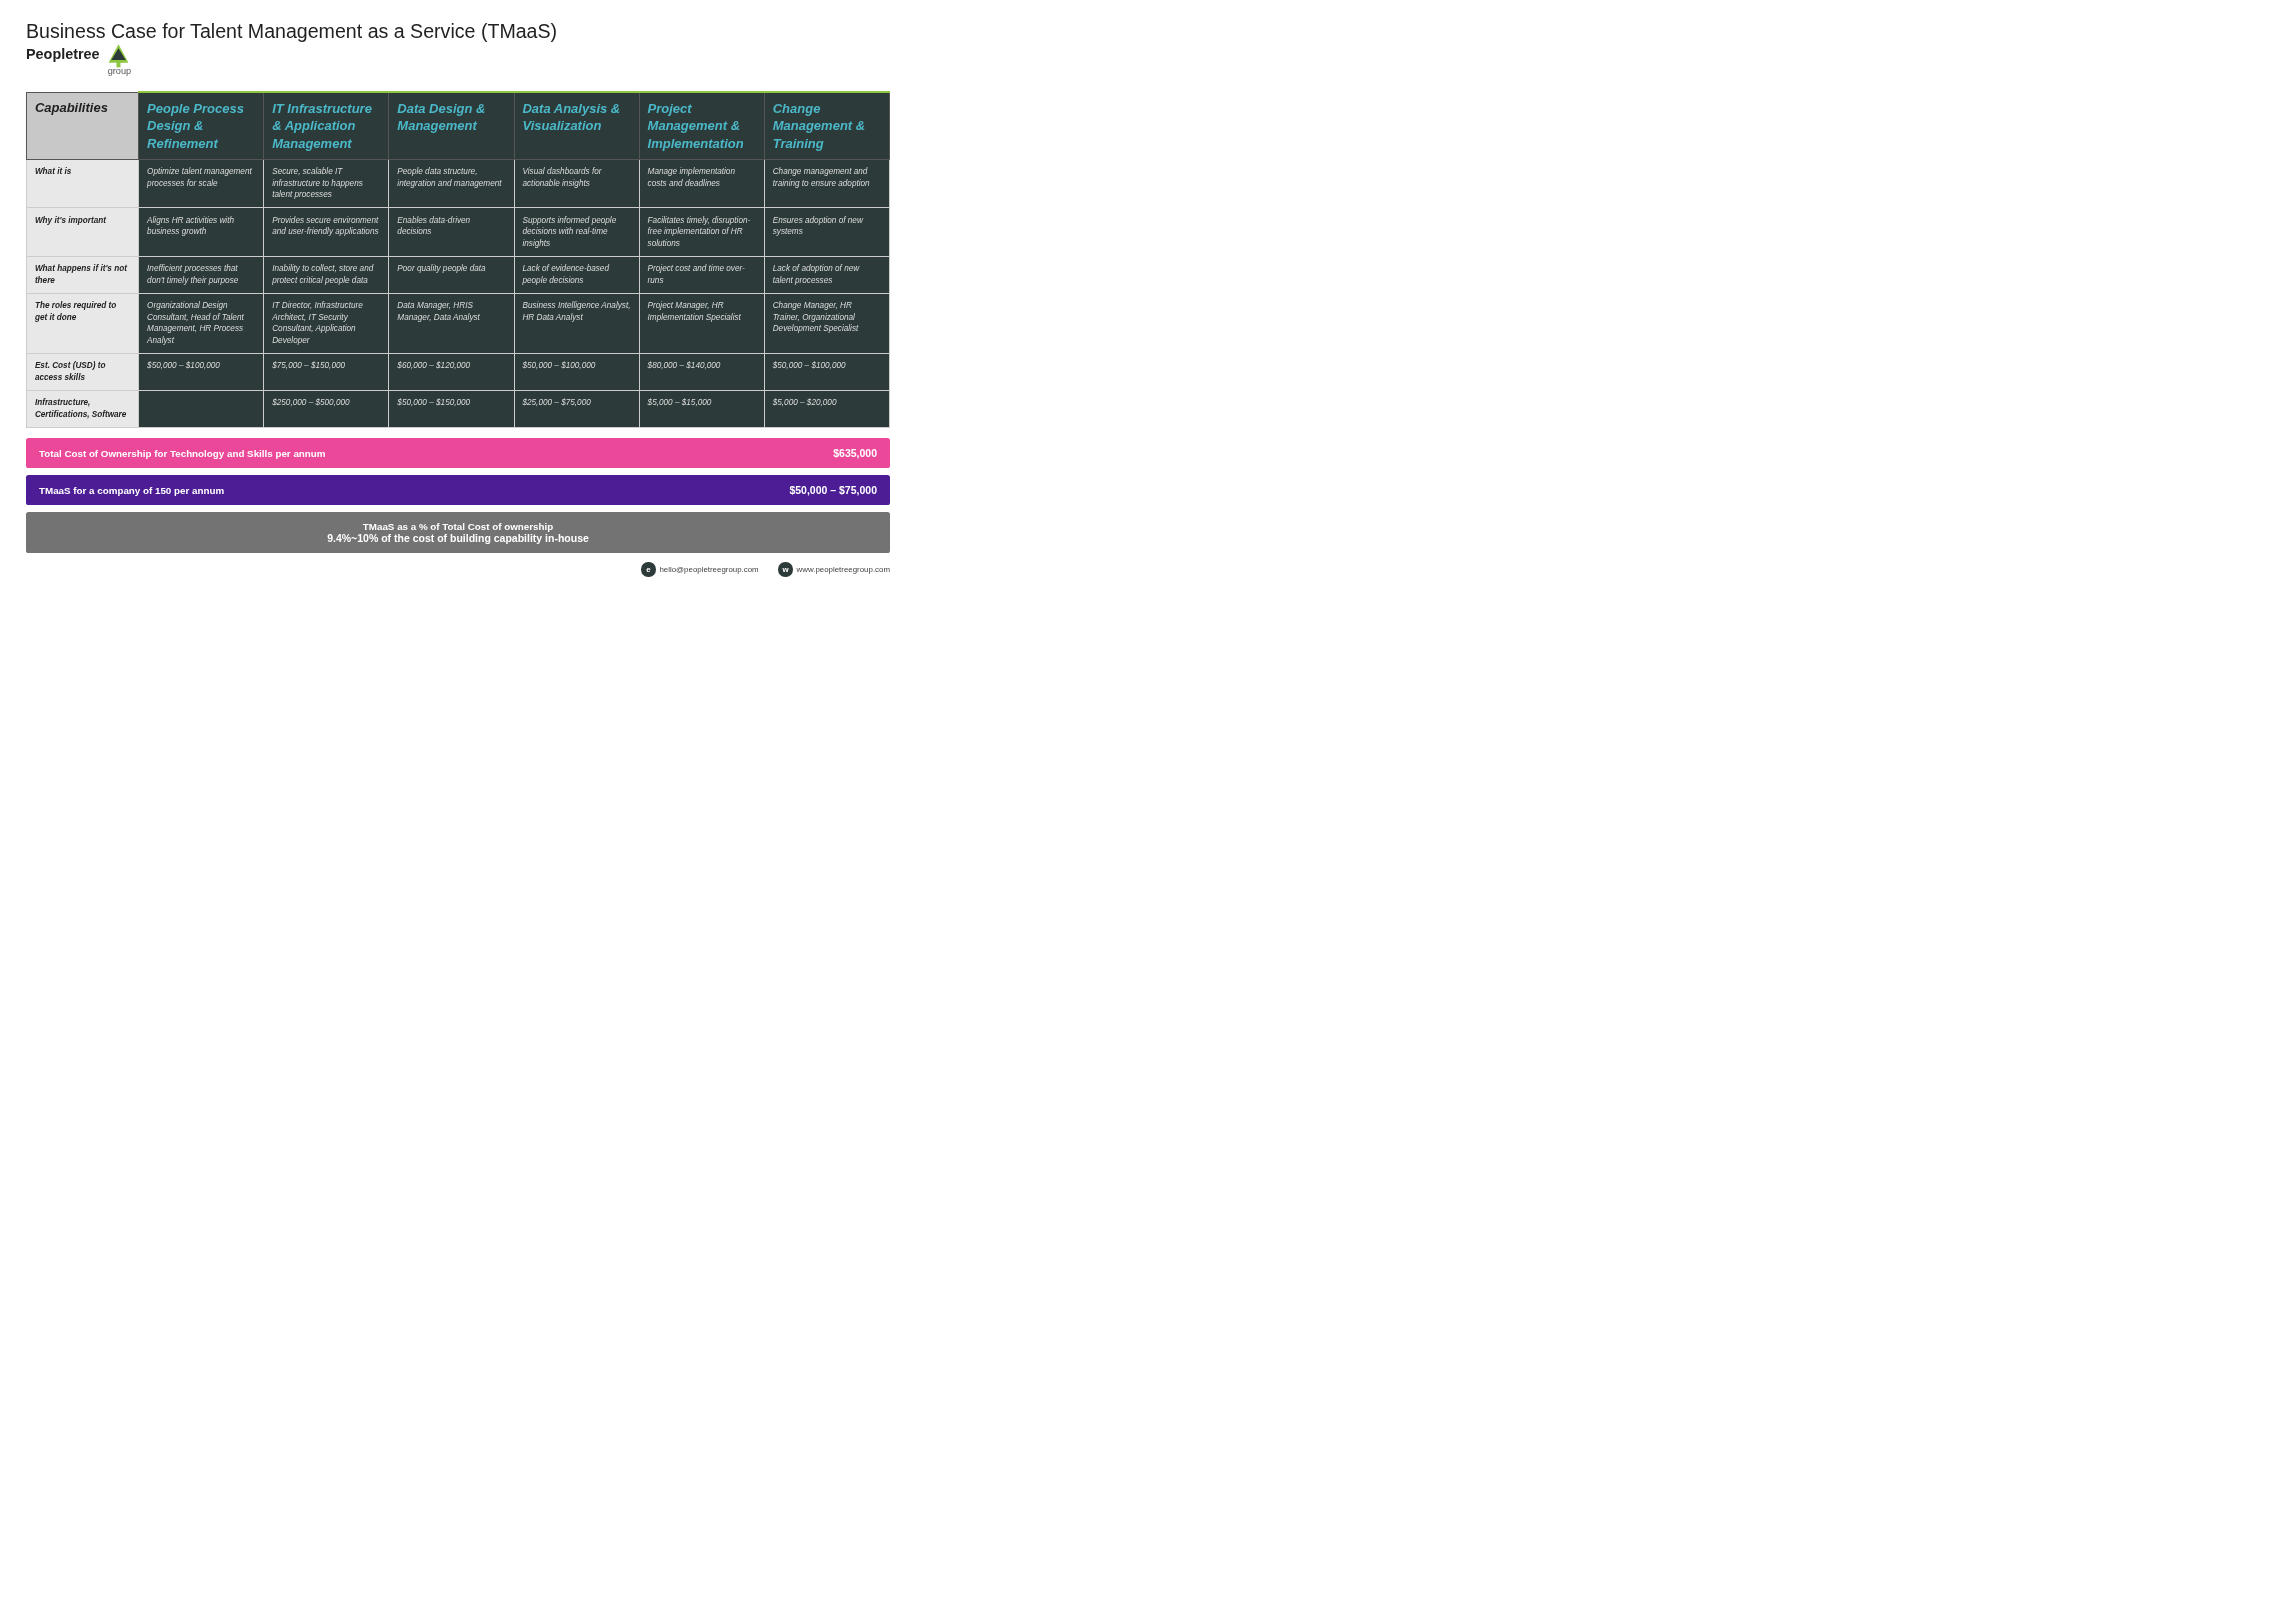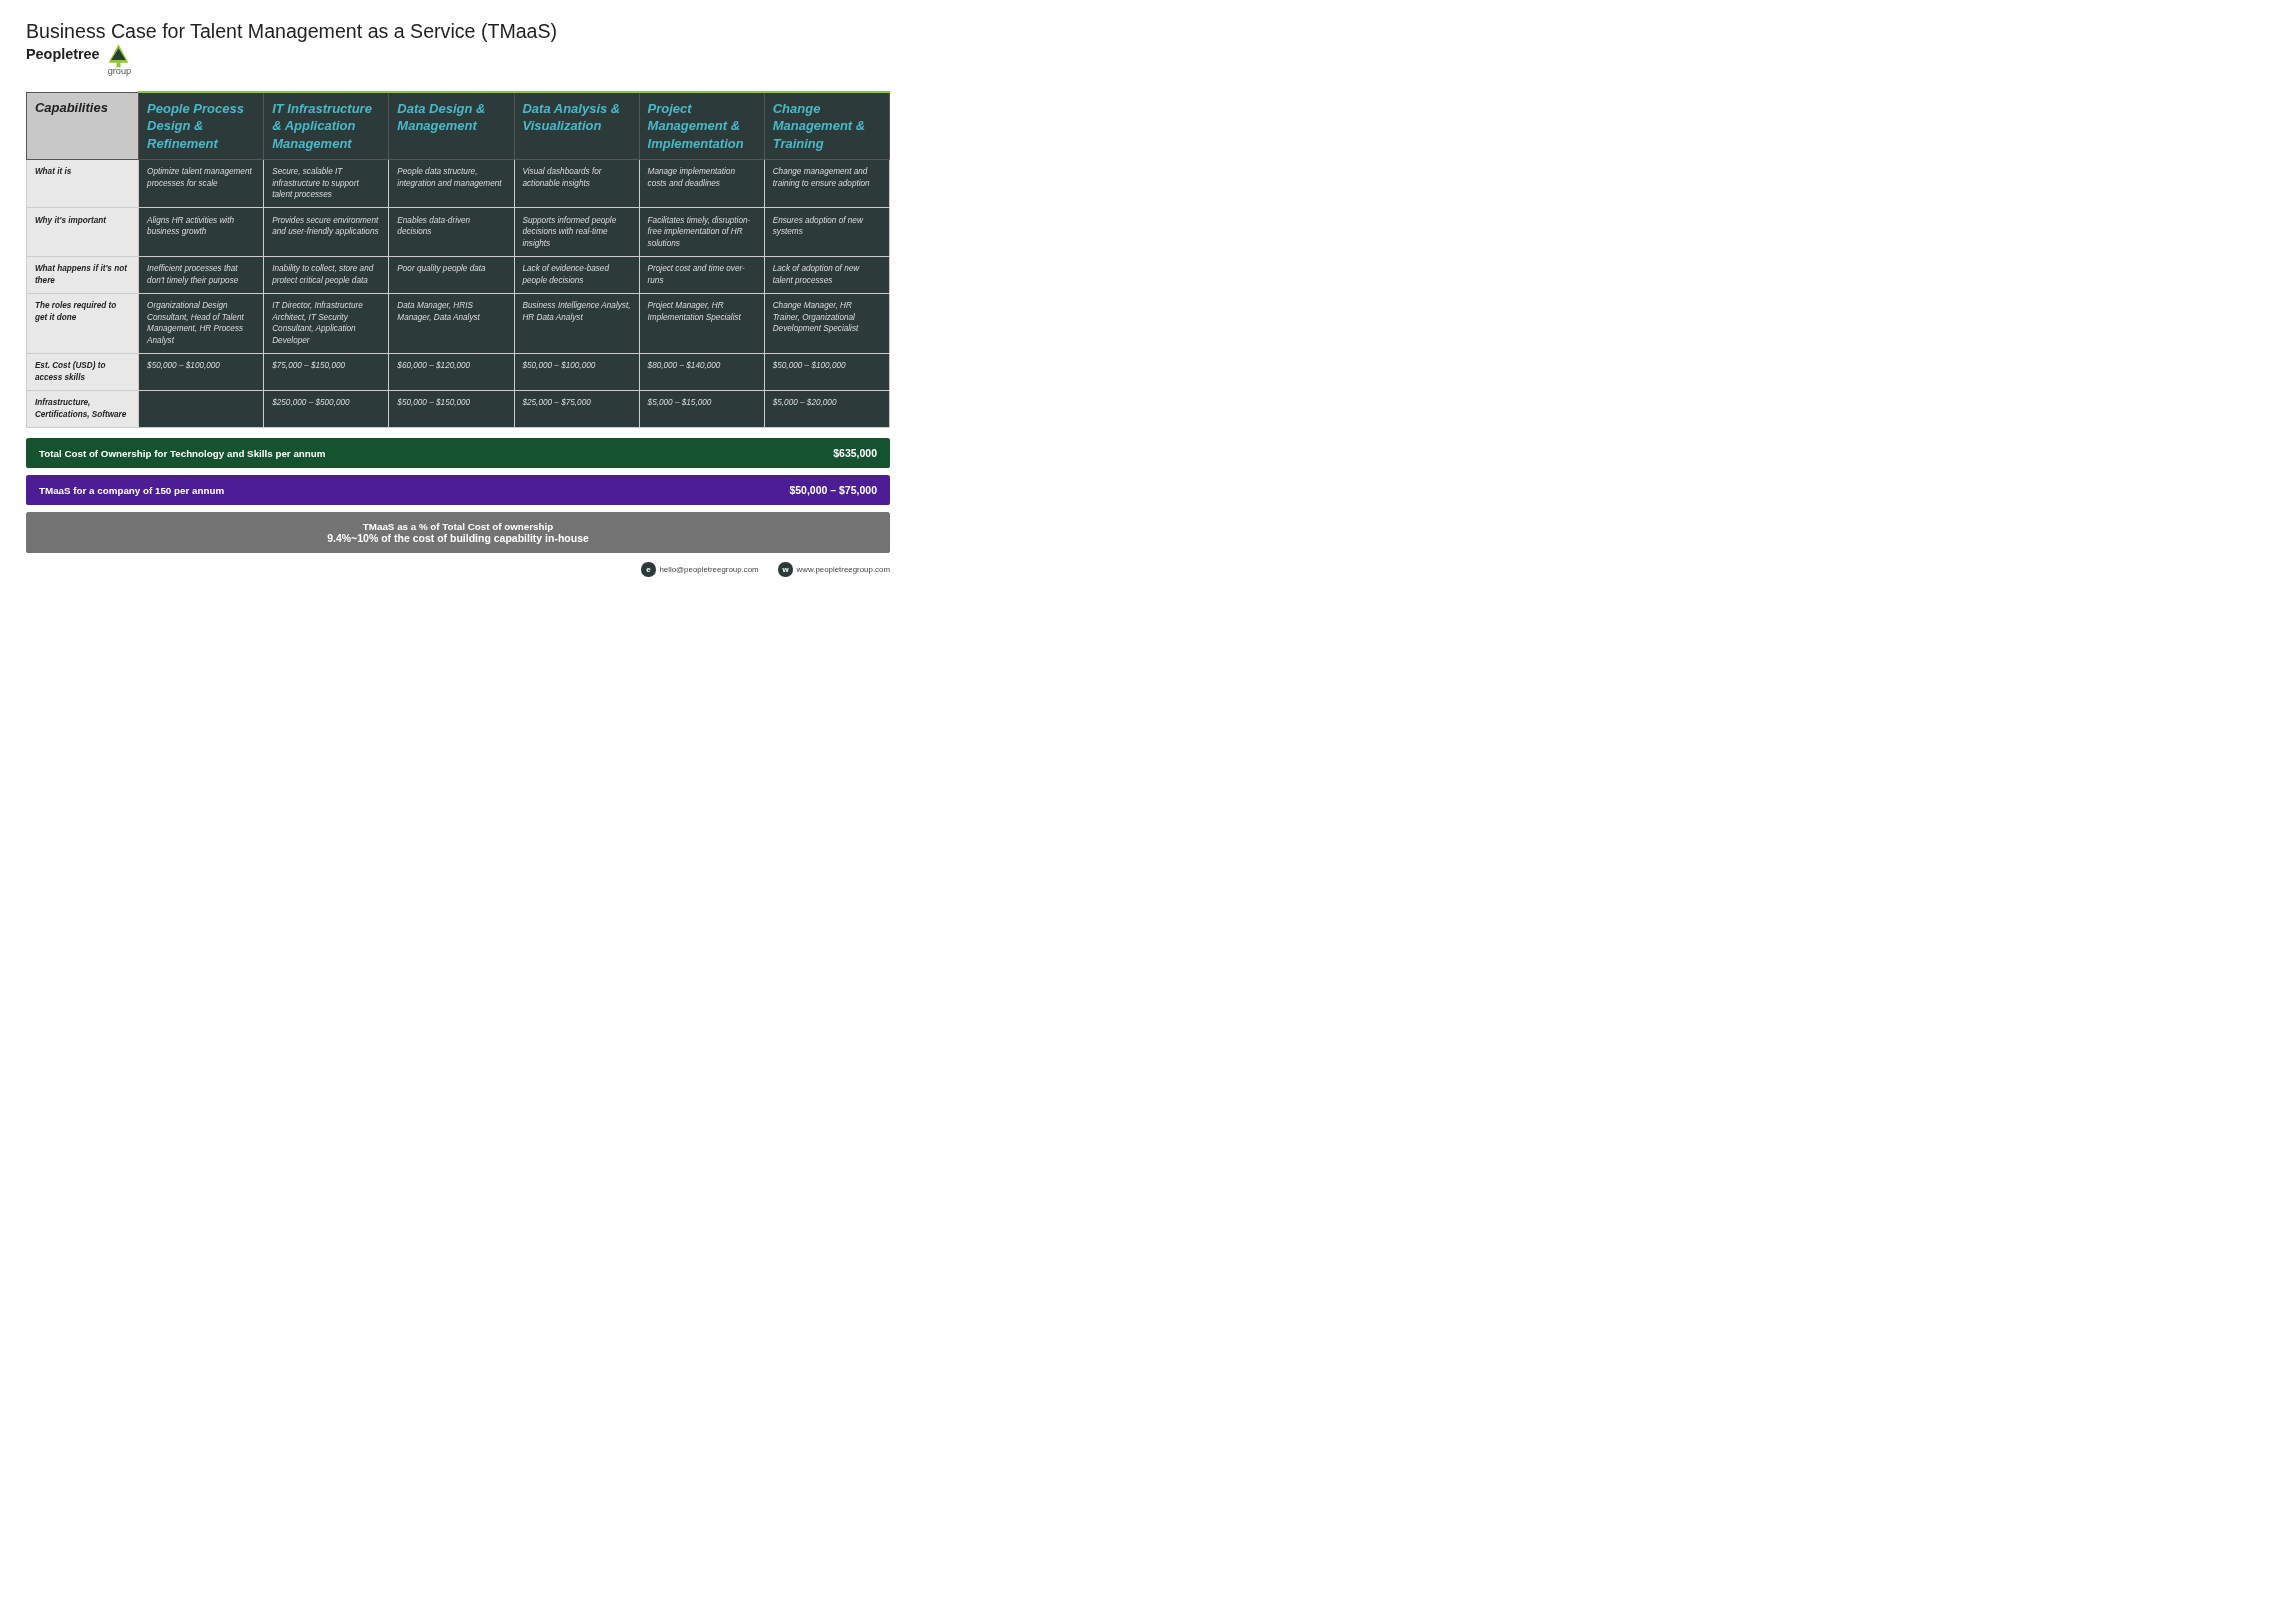--- a/index.html
+++ b/index.html
@@ -104,21 +104,21 @@
       display: flex;
       justify-content: space-between;
       align-items: center;
       padding: 9.2px 13px;
       margin-bottom: 6.5px;
       border-radius: 2.6px;
       font-weight: 700;
       font-size: 9.8px;
     }
     .summary-orange {
-      background: #14532d;
+      background: #ec4899;
       color: #fff;
     }
     .summary-green {
       background: #4c1d95;
       color: #fff;
     }
     .summary-blue {
       background: #737373;
       color: #fff;
       flex-direction: column;
@@ -189,21 +189,21 @@
       <td class="col-data">Data Design &amp; Management</td>
       <td class="col-data">Data Analysis &amp; Visualization</td>
       <td class="col-data">Project Management &amp; Implementation</td>
       <td class="col-data">Change Management &amp; Training</td>
     </tr>
   </thead>
   <tbody id="table-body">
   <tr class="data-row">
         <td class="col-label">What it is</td>
         <td class="col-data">Optimize talent management processes for scale</td>
-        <td class="col-data">Secure, scalable IT infrastructure to support talent processes</td>
+        <td class="col-data">Secure, scalable IT infrastructure to happens talent processes</td>
         <td class="col-data">People data structure, integration and management</td>
         <td class="col-data">Visual dashboards for actionable insights</td>
         <td class="col-data">Manage implementation costs and deadlines</td>
         <td class="col-data">Change management and training to ensure adoption</td>
       </tr>
       <tr class="data-row">
         <td class="col-label">Why it's important</td>
         <td class="col-data">Aligns HR activities with business growth</td>
         <td class="col-data">Provides secure environment and user-friendly applications</td>
         <td class="col-data">Enables data-driven decisions</td>

